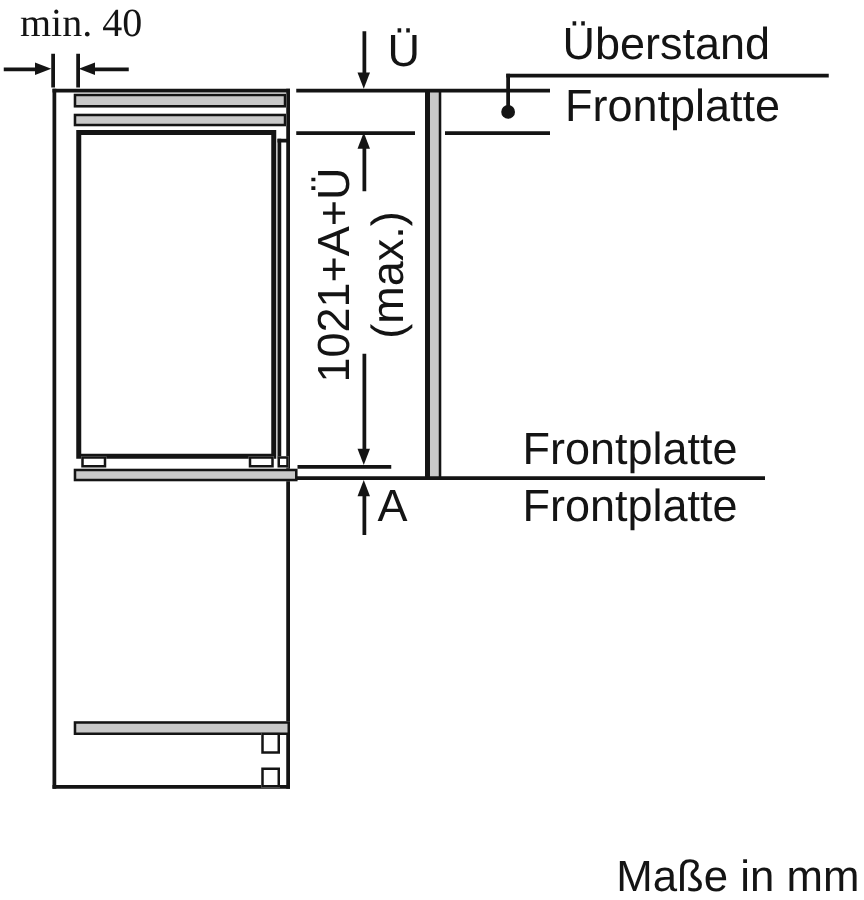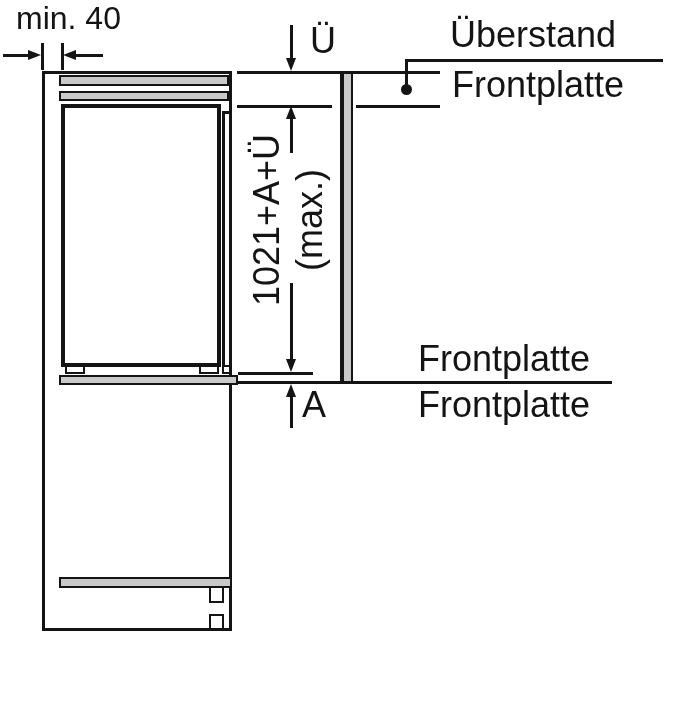--- a/index.html
+++ b/index.html
@@ -4,21 +4,21 @@
 <style>
   html,body{margin:0;padding:0;background:#fff;}
   .canvas{
     position:relative;width:691px;height:720px;background:#ffffff;overflow:hidden;
     font-family:"Liberation Sans",sans-serif;color:#141414;
   }
   .ln{position:absolute;background:#141414;}
   .bar{position:absolute;box-sizing:border-box;border:2px solid #141414;background:#c9c9c9;}
   .box{position:absolute;box-sizing:border-box;border:2.2px solid #141414;background:#ffffff;}
   .txt{position:absolute;color:#141414;white-space:nowrap;line-height:1.05;}
-  .f32{font-size:32px;}
+  .f32{font-size:32px;font-family:Liberation Serif, serif;}
   .f36{font-size:36px;}
   .f35{font-size:35px;}
   .ah{position:absolute;width:0;height:0;}
   .ah-right{border-top:5.5px solid transparent;border-bottom:5.5px solid transparent;border-left:13px solid #141414;}
   .ah-left{border-top:5.5px solid transparent;border-bottom:5.5px solid transparent;border-right:13px solid #141414;}
   .ah-down{border-left:5.5px solid transparent;border-right:5.5px solid transparent;border-top:13px solid #141414;}
   .ah-up{border-left:5.5px solid transparent;border-right:5.5px solid transparent;border-bottom:13px solid #141414;}
   .dot{position:absolute;width:11px;height:11px;border-radius:50%;background:#141414;}
   .rot{
     position:absolute;left:158px;top:177px;width:260px;height:86px;
@@ -89,14 +89,15 @@
 
   <div class="ah ah-up" style="left:286px;top:384px;"></div>
   <div class="ln" style="left:290px;top:390px;width:2.5px;height:38px;"></div>
   <div class="txt f36" style="left:302px;top:386px;">A</div>
 
   <div class="txt f36" style="left:450px;top:16px;">Überstand</div>
   <div class="txt f36" style="left:452px;top:66px;">Frontplatte</div>
   <div class="txt f36" style="left:418px;top:340px;">Frontplatte</div>
   <div class="txt f36" style="left:418px;top:386px;">Frontplatte</div>
 
+  <div class="txt f35" style="left:493px;top:684px;">Maße in mm</div>
 
 </div>
 
 </body></html>

